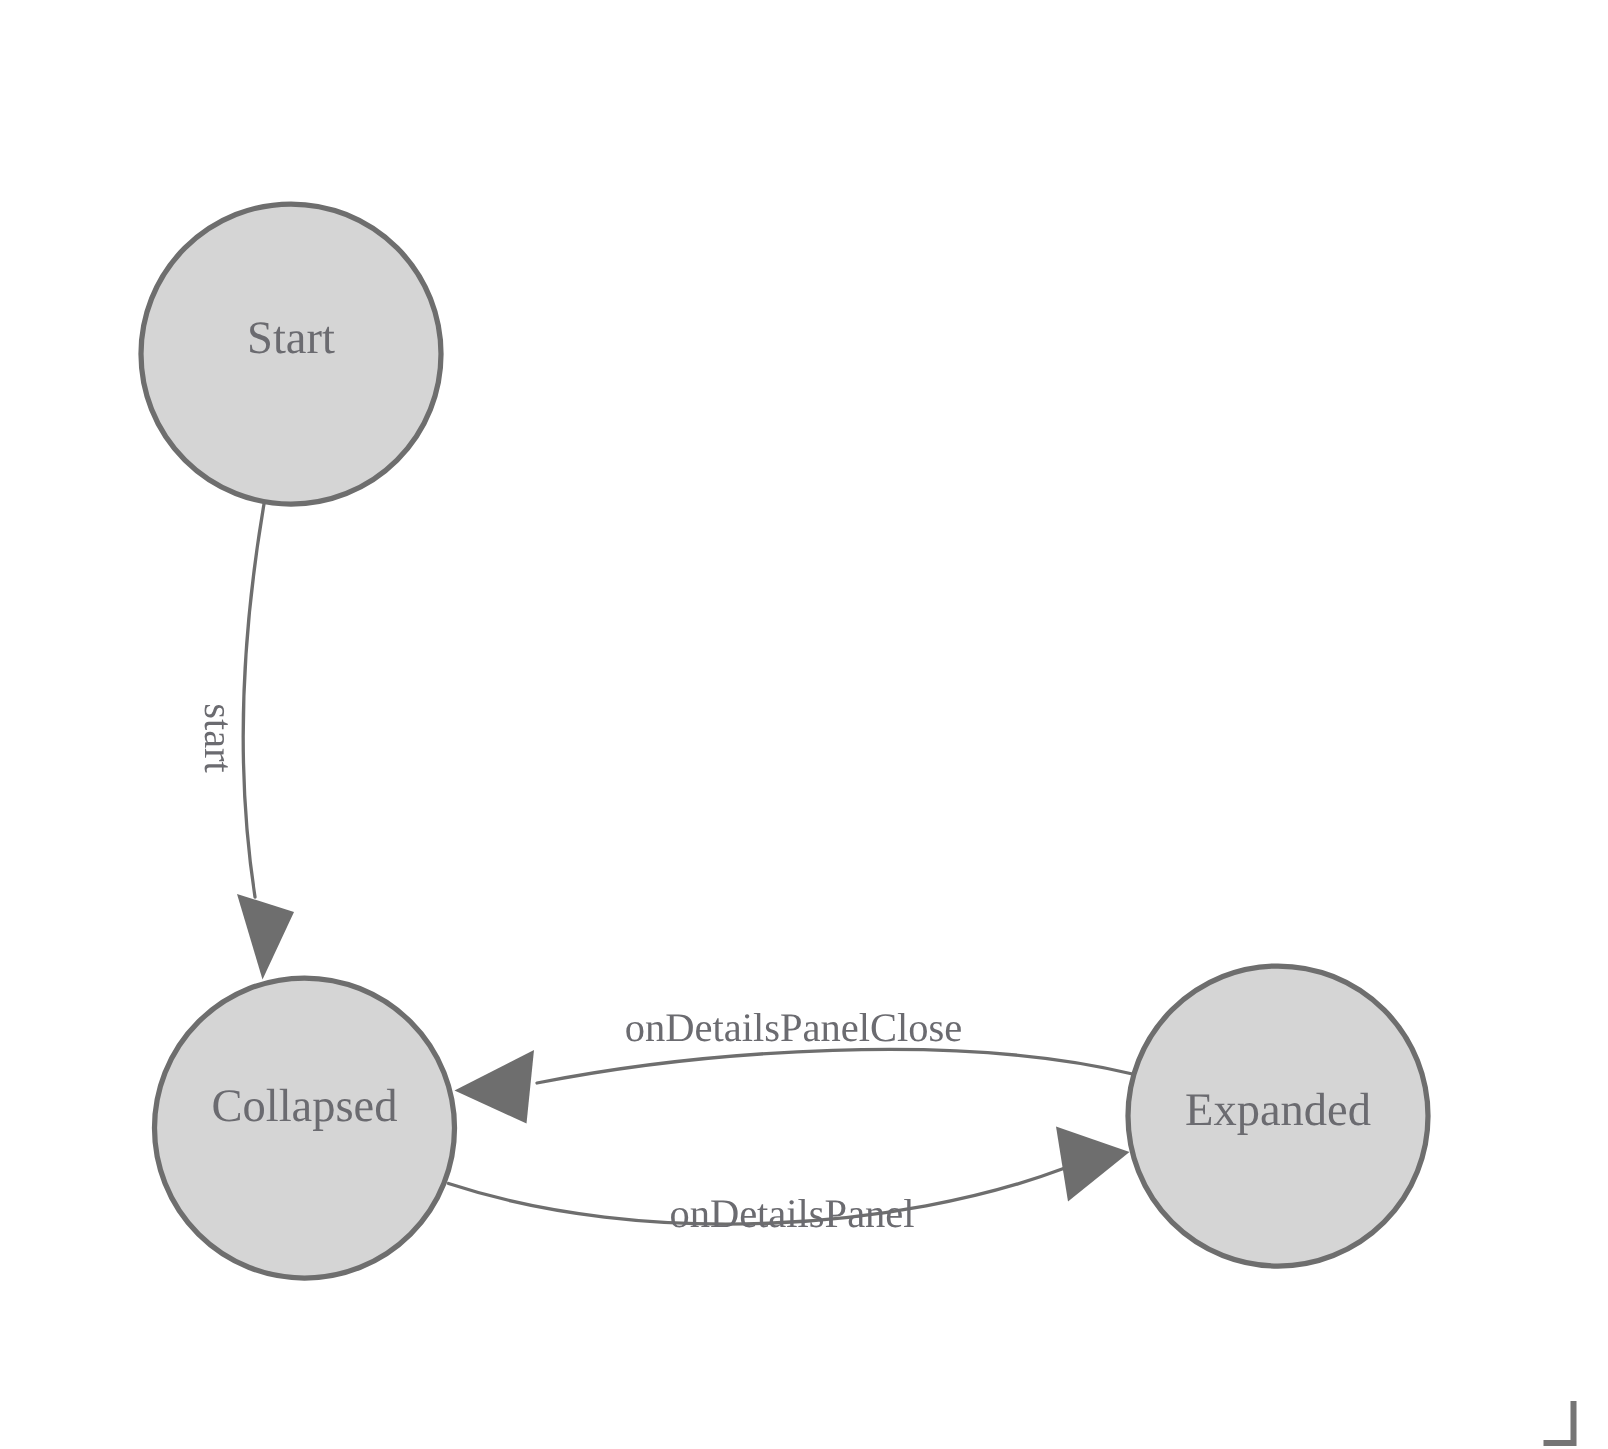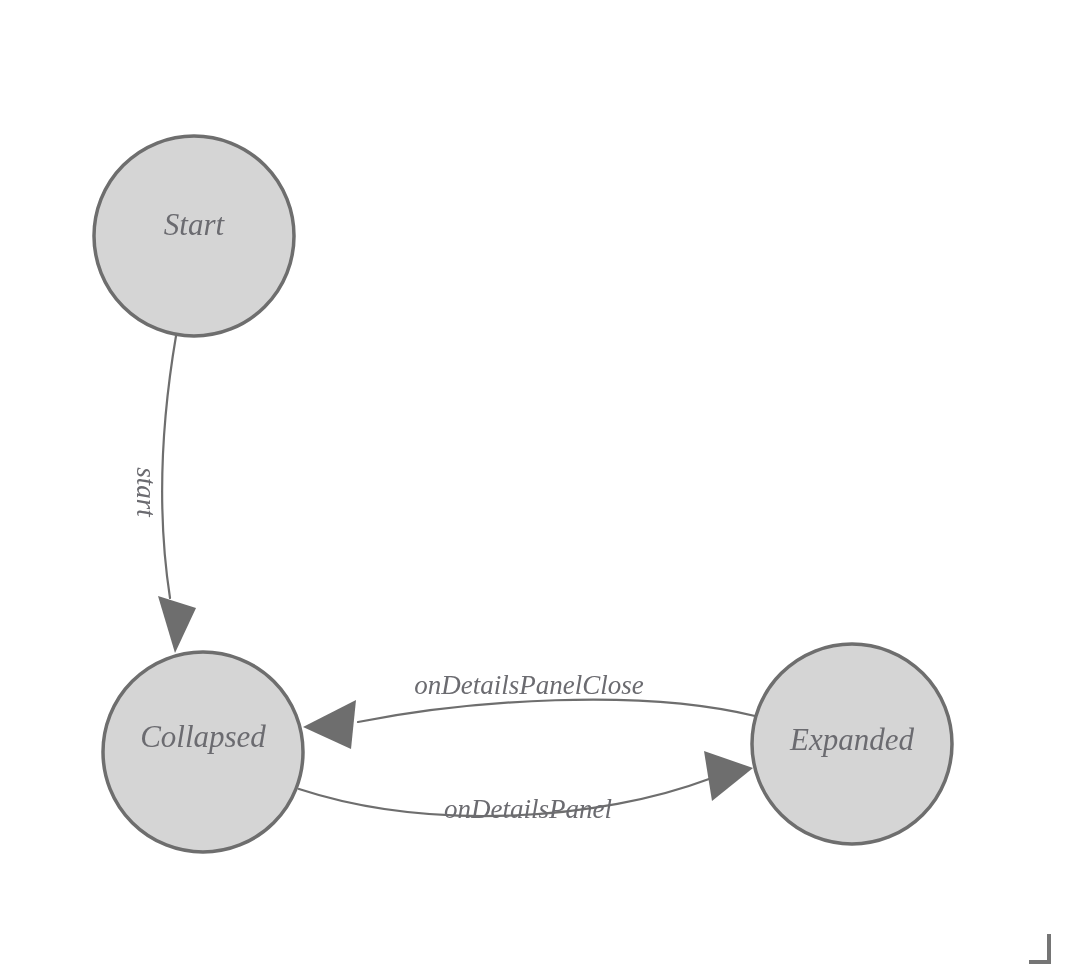--- a/index.html
+++ b/index.html
@@ -13,21 +13,20 @@
     position: relative;
     overflow: hidden;
     font-family: "Liberation Serif", "DejaVu Serif", serif;
   }
   #canvas-root {
     position: absolute;
     left: 0;
     top: 0;
     width: 1072px;
     height: 884px;
-    font-style: italic;
   }
   svg.diagram {
     position: absolute;
     left: 0;
     top: 0;
     width: 1072px;
     height: 966px;
     display: block;
   }
   .node-circle {

